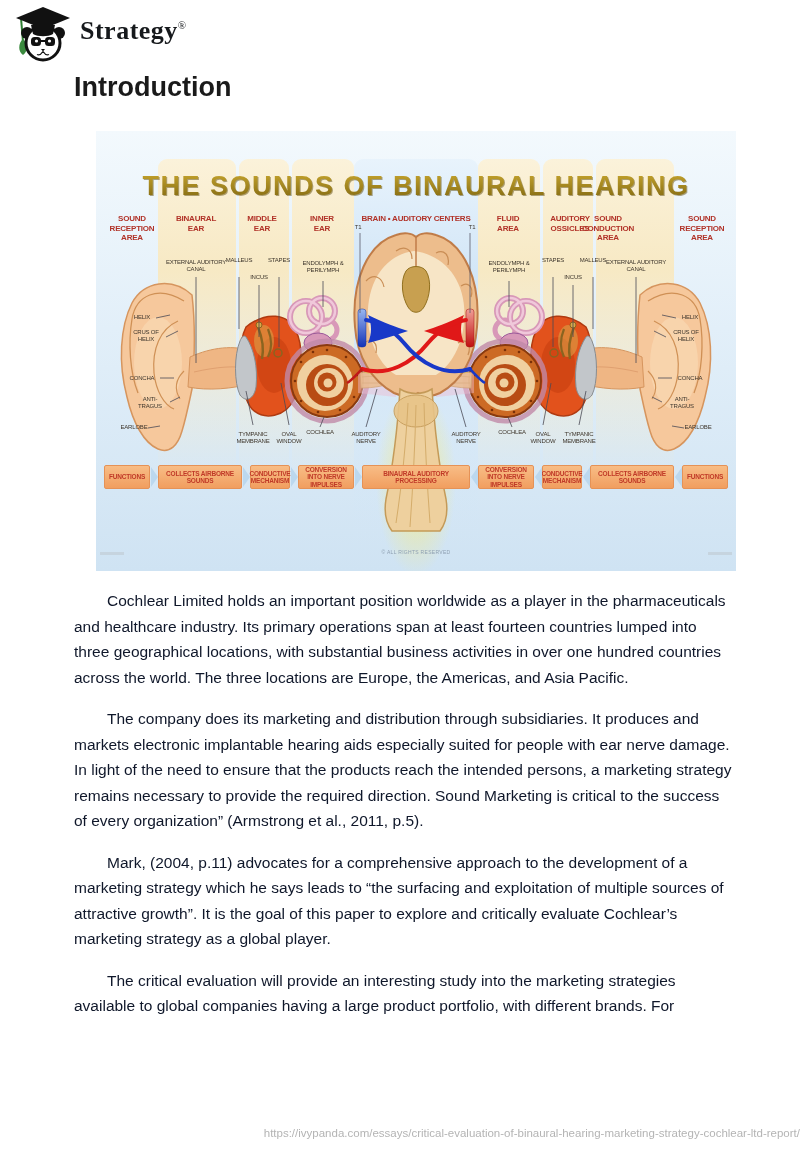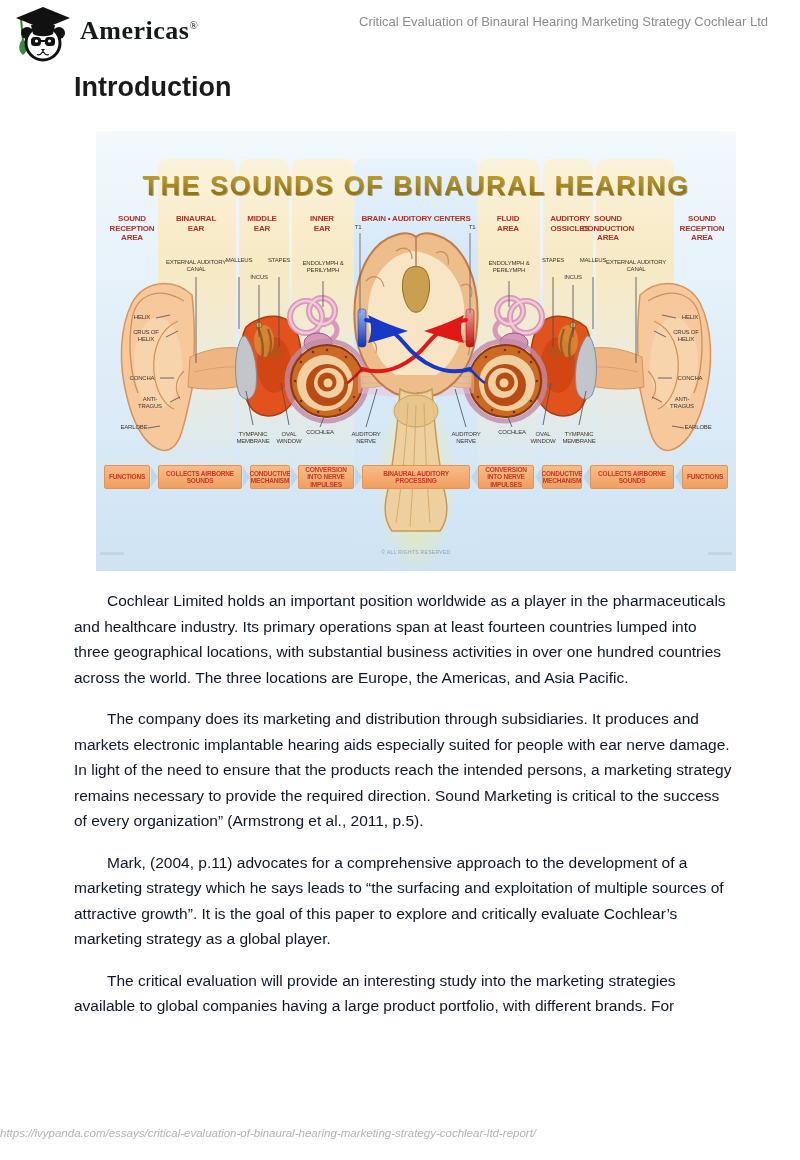--- a/index.html
+++ b/index.html
@@ -37,22 +37,22 @@
   .chev.l{border-right:7px solid #bcd8ee;}
   .fig-copy{position:absolute;left:0;right:0;top:418px;text-align:center;font-size:5px;
       color:#8fa0b2;letter-spacing:.3px;}
   .fig-mark{position:absolute;top:421px;width:24px;height:2.5px;background:#c3cfda;opacity:.8;}
 
   
   .body-text{position:absolute;left:74px;top:588px;width:661px;color:#0f172a;
       font-size:15.5px;line-height:25.5px;}
   .body-text p{margin:0 0 16px 0;text-indent:33px;}
 
-  .footer-url{position:absolute;left:0;right:0;top:1127px;text-align:left;
-      font-size:11.5px;color:#b4b4b4;font-style:italic;}
+  .footer-url{position:absolute;left:0;right:0;top:1127px;text-align:right;
+      font-size:11.5px;color:#b4b4b4;}
 </style>
 </head>
 <body>
 
 <div class="page">
 
   <div>
     <svg class="logo" viewBox="0 0 58 56">
       <path d="M7,12 L9,36" stroke="#2e7d32" stroke-width="2" fill="none"></path>
       <path d="M9,33 C14,37 14,46 9,49 C4,46 4,37 9,33 Z" fill="#3a8a3e"></path>
@@ -62,23 +62,22 @@
       <polygon points="29,1 56,12 29,23 2,12" fill="#111"></polygon>
       <path d="M17,19 L41,19 L39,28 C34,31 24,31 19,28 Z" fill="#111"></path>
       <rect x="17" y="31" width="10" height="9" rx="3.5" fill="#111"></rect>
       <rect x="31" y="31" width="10" height="9" rx="3.5" fill="#111"></rect>
       <rect x="26.5" y="34" width="5" height="2" fill="#111"></rect>
       <circle cx="22.5" cy="35" r="1.6" fill="#fff"></circle>
       <circle cx="35.5" cy="35" r="1.6" fill="#fff"></circle>
       <path d="M27,43 L31,43 L29,45.5 Z" fill="#111"></path>
       <path d="M29,45.5 C27,48.5 25,49.5 23,48.5 M29,45.5 C31,48.5 33,49.5 35,48.5" stroke="#111" stroke-width="1.3" fill="none"></path>
     </svg>
-    <div class="brand"><span>Americas</span><sup>®</sup></div>
+    <div class="brand"><span>Strategy</span><sup>®</sup></div>
   </div>
-  <div class="doc-title">Critical Evaluation of Binaural Hearing Marketing Strategy Cochlear Ltd</div>
 
   <div class="h1">Introduction</div>
 
   <div class="figure">
     <svg class="fig-art" width="640" height="440" viewBox="0 0 640 440">
       <defs>
         <linearGradient id="bgG" x1="0" y1="0" x2="0" y2="1">
           <stop offset="0" stop-color="#f3f9fd"></stop>
             <stop offset=".45" stop-color="#e2eff9"></stop>
           <stop offset="1" stop-color="#cfe3f3"></stop>

